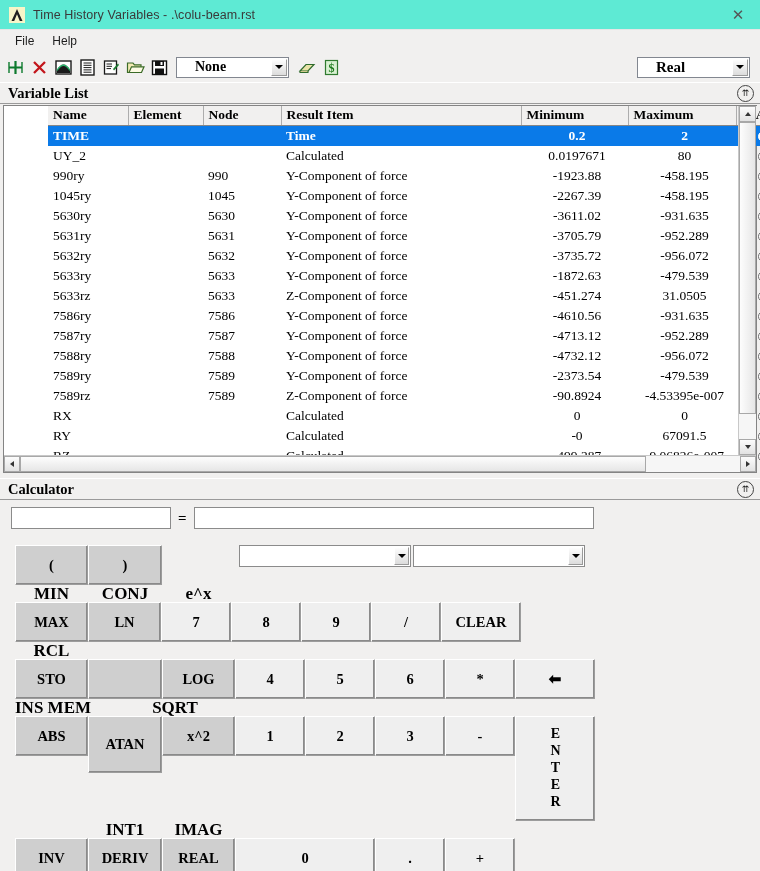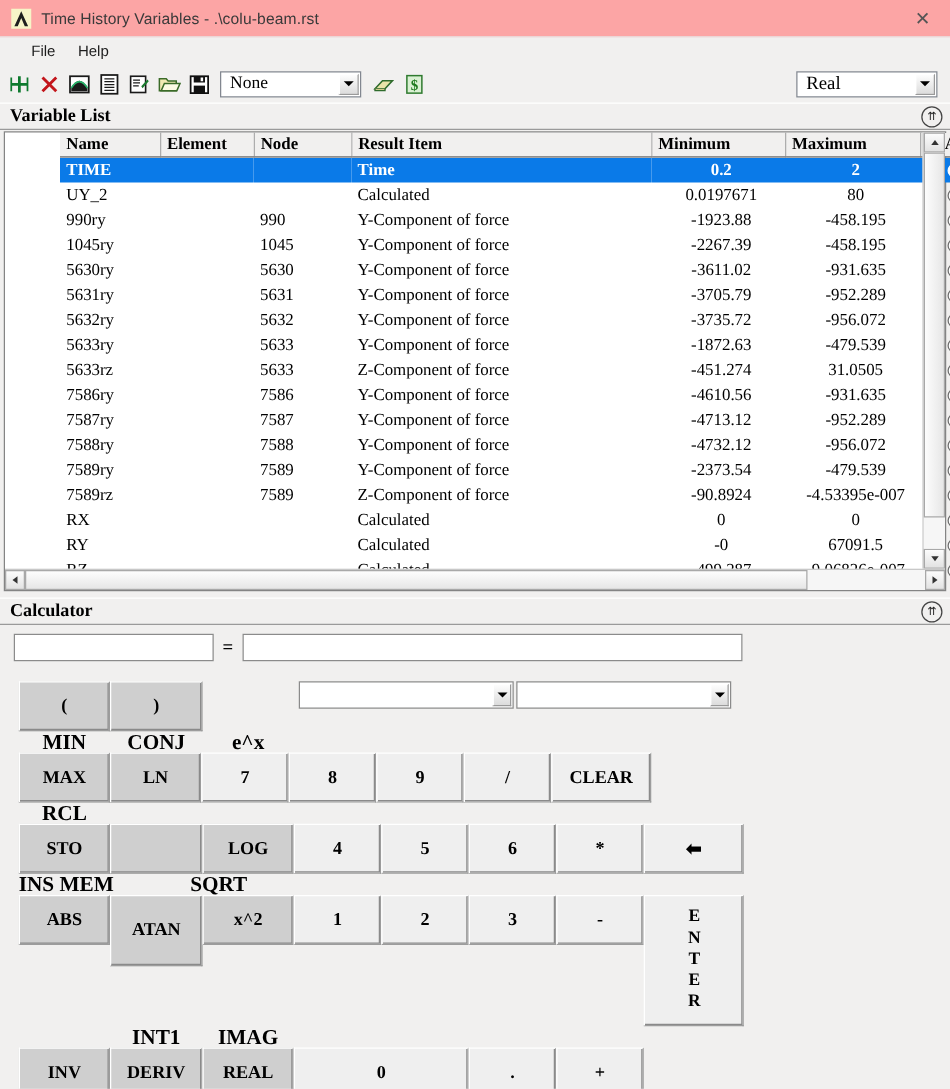--- a/index.html
+++ b/index.html
@@ -12,21 +12,21 @@
   #app {
     position: relative;
     width: 760px; height: 871px;
     background: #f1f0ef;
     box-sizing: border-box;
   }
 
   
   .titlebar {
     height: 30px;
-    background: #fca5a5;
+    background: #5eead4;
     display: flex;
     align-items: center;
     padding-left: 8px;
     box-sizing: border-box;
     border-bottom: 1px solid #e6e6e6;
   }
   .app-icon {
     width: 18px; height: 18px;
     margin-right: 7px;
     position: relative;
@@ -49,21 +49,21 @@
     font-family: "Liberation Sans", sans-serif;
     cursor: default;
   }
 
   
   .menubar {
     height: 22px;
     background: #f1f0ef;
     display: flex;
     align-items: center;
-    padding-left: 16px;
+    padding-left: 6px;
     box-sizing: border-box;
     font-family: "Liberation Sans", sans-serif;
     font-size: 12px;
     color: #1d1d1d;
   }
   .menu-item { padding: 2px 9px; cursor: default; }
 
   
   .toolbar {
     height: 30px;
@@ -86,24 +86,24 @@
     width: 113px; height: 21px;
     border: 1px solid #828790;
     background: #ffffff;
     display: flex; align-items: center;
     box-sizing: border-box;
     margin-left: 4px;
     position: relative;
   }
   .tb-combo .val {
     flex: 1 1 auto;
-    padding-left: 7px;
+    padding-left: 18px;
     font-family: "Liberation Serif", serif;
     font-size: 14px;
-    font-weight: normal;
+    font-weight: bold;
     color: #000;
     white-space: nowrap; overflow: hidden;
   }
   .combo-arrow {
     width: 16px; height: 17px;
     margin: 1px;
     background: linear-gradient(#fdfdfd,#dcdcdc);
     border: 1px solid #9a9a9a;
     border-top-color:#ffffff; border-left-color:#ffffff;
     display:flex; align-items:center; justify-content:center;

